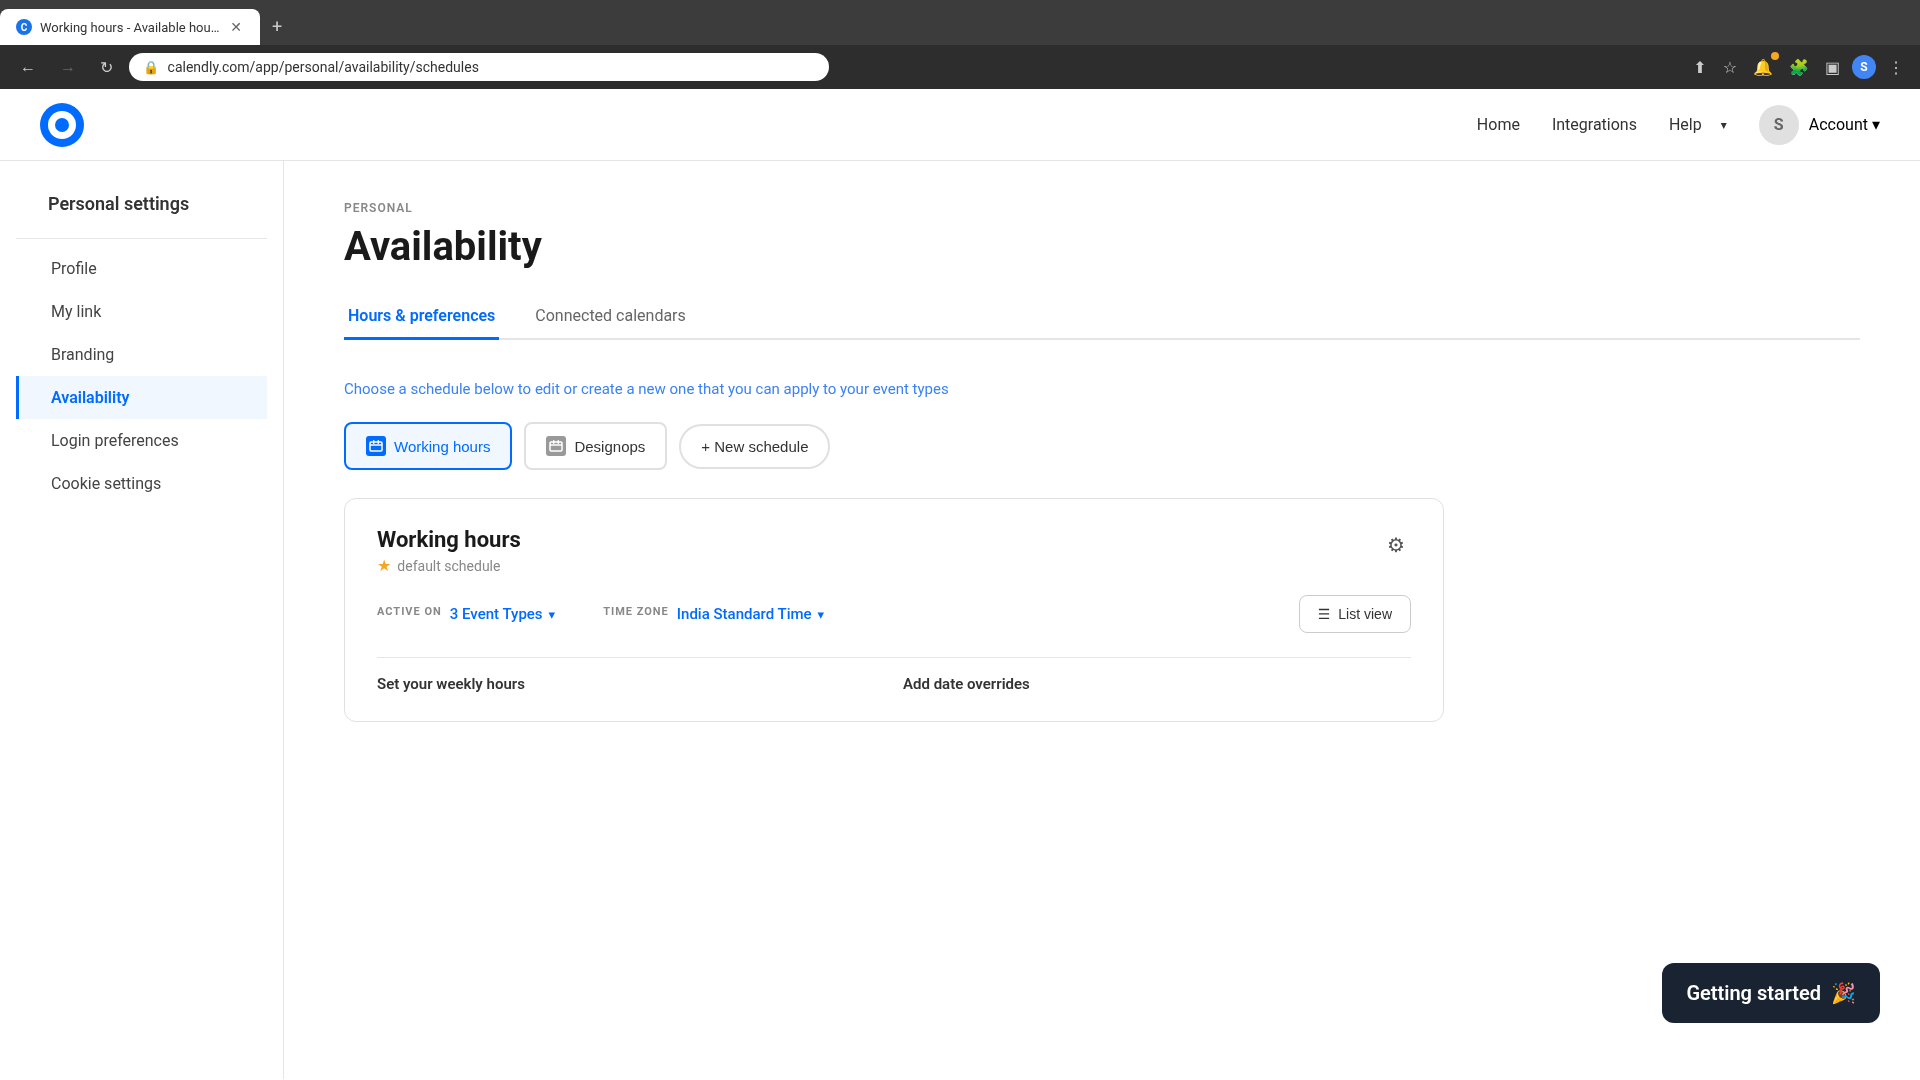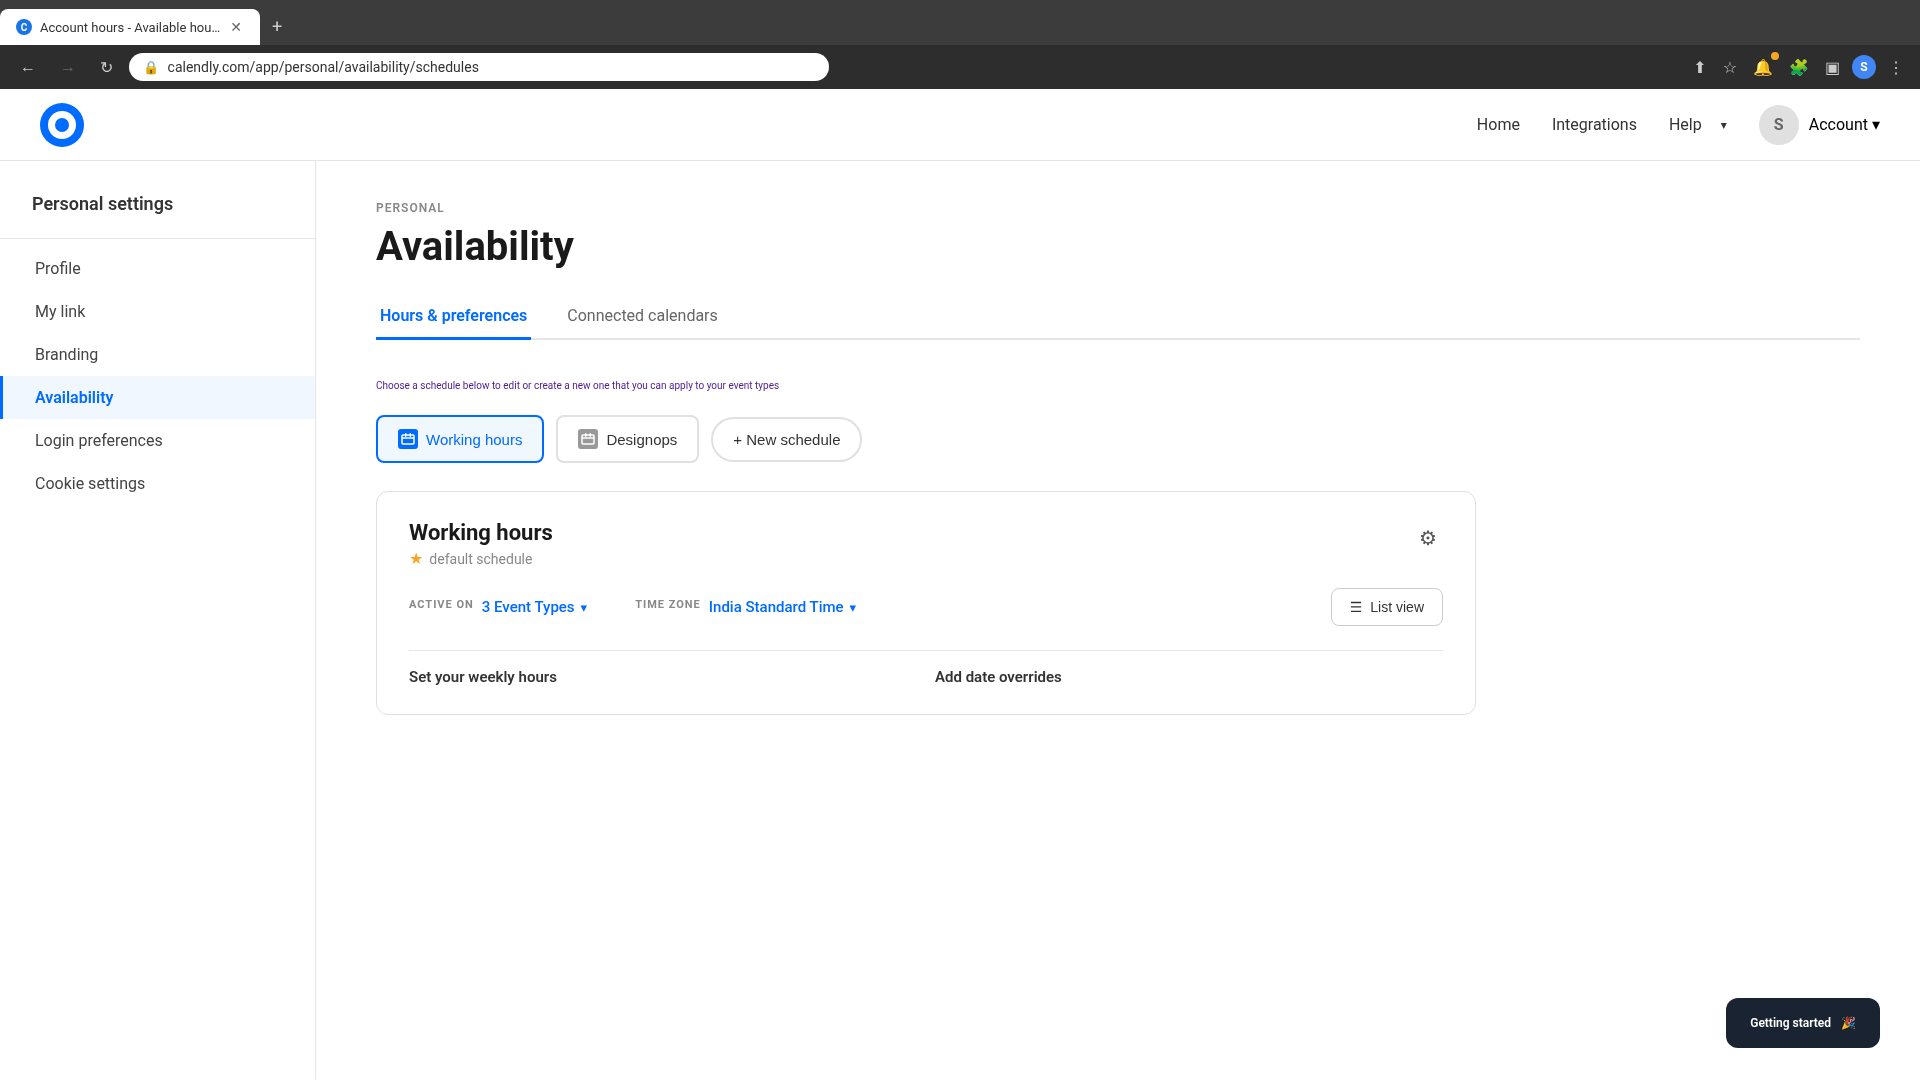--- a/index.html
+++ b/index.html
@@ -38,38 +38,38 @@
     .nav-link-help { display: flex; align-items: center; gap: 19px; }
     .chevron-down { font-size: 12px; }
     .nav-account { display: flex; align-items: center; gap: 10px; margin-left: 32px; }
     .nav-avatar { width: 40px; height: 40px; border-radius: 50%; background: #e0e0e0; display: flex; align-items: center; justify-content: center; font-size: 16px; color: #666; font-weight: bold; }
     .nav-account-label { font-size: 16px; color: #000000; cursor: pointer; display: flex; align-items: center; gap: 4px; }
 
     
     .main-area { display: flex; flex: 1; overflow: hidden; }
 
     
-    .sidebar { width: 316px; border-right: 1px solid #e5e5e5; padding: 32px 0; flex-shrink: 0; }
+    .sidebar { width: 284px; border-right: 1px solid #e5e5e5; padding: 32px 16px; flex-shrink: 0; }
     .sidebar-title { font-size: 18px; font-weight: 600; color: #333; padding: 0 32px 24px; border-bottom: 1px solid #e5e5e5; margin-bottom: 8px; }
     .sidebar-item { padding: 12px 32px; font-size: 16px; color: #444; cursor: pointer; border-left: 3px solid transparent; }
     .sidebar-item.active { color: #006bff; border-left: 3px solid #006bff; font-weight: 600; background: #f0f7ff; }
 
     
     .page-content { flex: 1; padding: 40px 60px; overflow-y: auto; }
     .page-label { font-size: 12px; font-weight: 600; color: #888; letter-spacing: 1px; text-transform: uppercase; margin-bottom: 8px; }
     .page-title { font-size: 40px; font-weight: 700; color: #1a1a1a; margin-bottom: 24px; }
 
     
     .tabs { display: flex; gap: 0; border-bottom: 2px solid #e5e5e5; margin-bottom: 40px; }
     .tab { padding: 12px 4px; margin-right: 32px; font-size: 16px; color: #666; cursor: pointer; border-bottom: 3px solid transparent; margin-bottom: -2px; }
     .tab.active { color: #006bff; border-bottom: 3px solid #006bff; font-weight: 600; }
 
     
     .section-title { font-size: 32px; font-weight: 700; color: #1a1a1a; margin-bottom: 8px; }
-    .section-subtitle { font-size: 10px; color: #4c1d95; margin-bottom: 24px; }
+    .section-subtitle { font-size: 15px; color: #3b82f6; margin-bottom: 24px; }
     .schedule-label { font-size: 11px; font-weight: 700; color: #888; letter-spacing: 1px; text-transform: uppercase; margin-bottom: 12px; }
 
     
     .schedule-buttons { display: flex; gap: 12px; align-items: center; margin-bottom: 28px; }
     .schedule-btn { display: flex; align-items: center; gap: 8px; padding: 12px 20px; border: 2px solid #e0e0e0; border-radius: 8px; font-size: 15px; color: #333; cursor: pointer; background: #fff; font-weight: 500; }
     .schedule-btn.active { border-color: #006bff; color: #006bff; background: #f0f7ff; }
     .schedule-icon { width: 20px; height: 20px; background: #006bff; border-radius: 3px; display: flex; align-items: center; justify-content: center; }
     .schedule-icon-gray { width: 20px; height: 20px; background: #999; border-radius: 3px; display: flex; align-items: center; justify-content: center; }
     .new-schedule-btn { display: flex; align-items: center; gap: 8px; padding: 12px 20px; border: 2px solid #e0e0e0; border-radius: 50px; font-size: 15px; color: #333; cursor: pointer; background: #fff; font-weight: 500; }
 
@@ -84,35 +84,35 @@
     .card-meta { display: flex; align-items: center; gap: 48px; }
     .meta-section { display: flex; flex-direction: row; gap: 8px; }
     .meta-label { font-size: 11px; font-weight: 700; color: #888; letter-spacing: 1px; text-transform: uppercase; }
     .meta-value { display: flex; align-items: center; gap: 6px; font-size: 15px; color: #006bff; cursor: pointer; font-weight: 500; }
     .meta-value .dropdown-arrow { font-size: 13px; }
 
     
     .list-view-btn { display: flex; align-items: center; gap: 8px; padding: 10px 18px; border: 1px solid #ccc; border-radius: 8px; font-size: 14px; color: #333; cursor: pointer; background: #fff; margin-left: auto; }
 
     
-    .getting-started-toast { position: fixed; bottom: 32px; right: 40px; background: #1a2332; color: #fff; padding: 18px 24px; border-radius: 12px; font-size: 12px; font-weight: 600; display: flex; align-items: center; gap: 10px; cursor: pointer; z-index: 1000; }
+    .getting-started-toast { position: fixed; bottom: 57px; right: 40px; background: #1a2332; color: #fff; padding: 18px 24px; border-radius: 12px; font-size: 20px; font-weight: 600; display: flex; align-items: center; gap: 10px; cursor: pointer; z-index: 1000; }
 
     
     .card-footer-row { display: flex; gap: 18px; margin-top: 24px; border-top: 1px solid #e5e5e5; padding-top: 16px; }
     .footer-section { flex: 1; }
     .footer-section-title { font-size: 15px; font-weight: 600; color: #333; }
   </style>
 </head>
 <body>
 
 <div class="browser-chrome">
   <div class="browser-tabs">
     <div class="browser-tab">
       <div class="tab-favicon">C</div>
-      <span class="tab-title">Account hours - Available hours</span>
+      <span class="tab-title">Working hours - Available hours</span>
       <span class="tab-close">✕</span>
     </div>
     <div class="new-tab-btn">+</div>
   </div>
   <div class="browser-toolbar">
     <button class="browser-nav-btn">←</button>
     <button class="browser-nav-btn" disabled="">→</button>
     <button class="browser-nav-btn">↻</button>
     <div class="address-bar">
       <span class="lock-icon">🔒</span>

